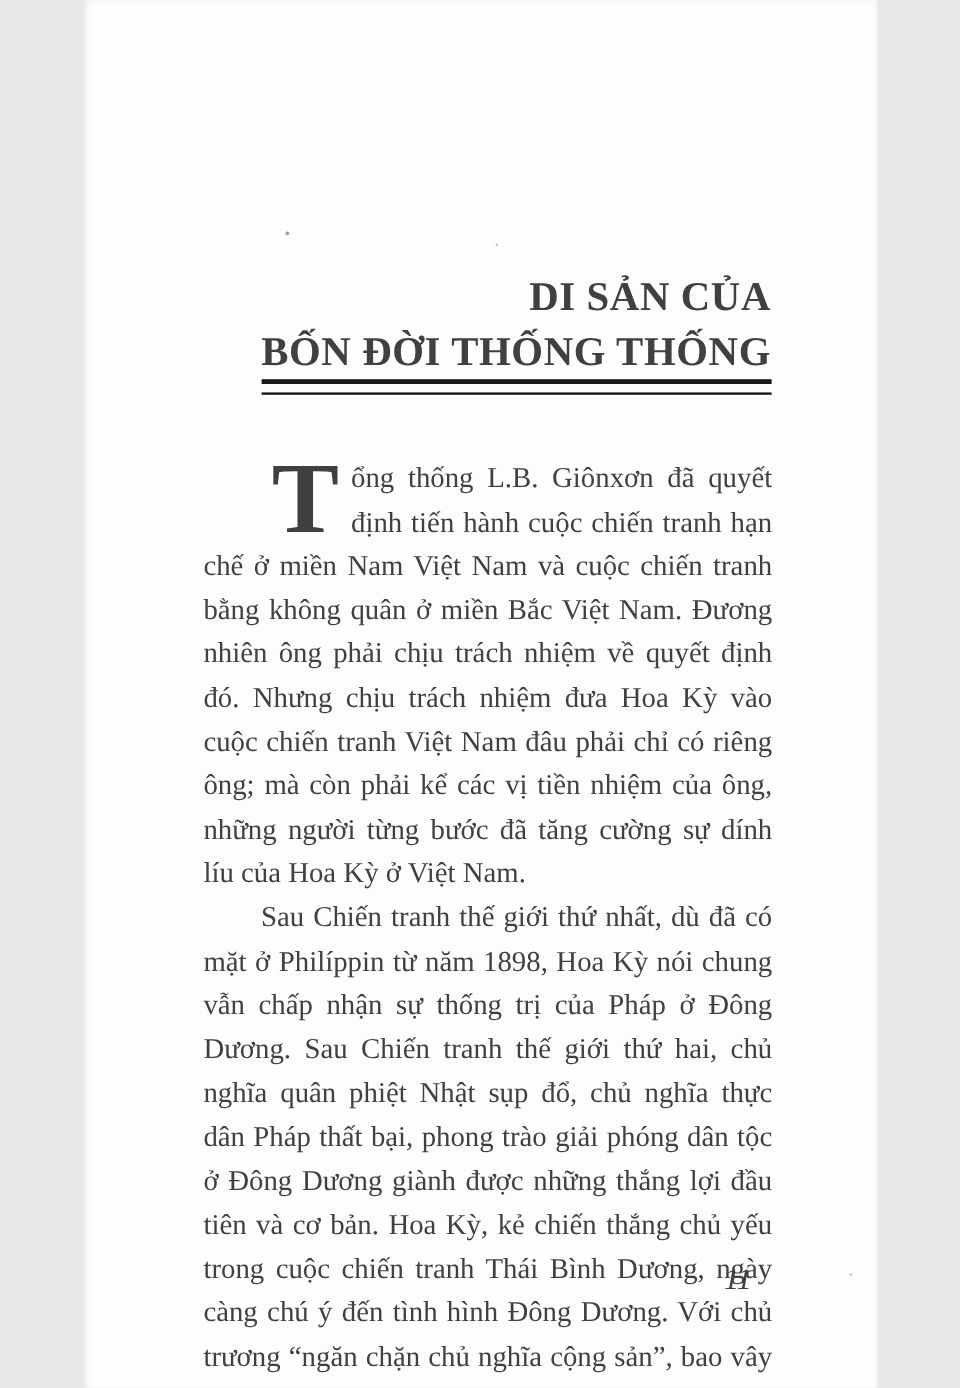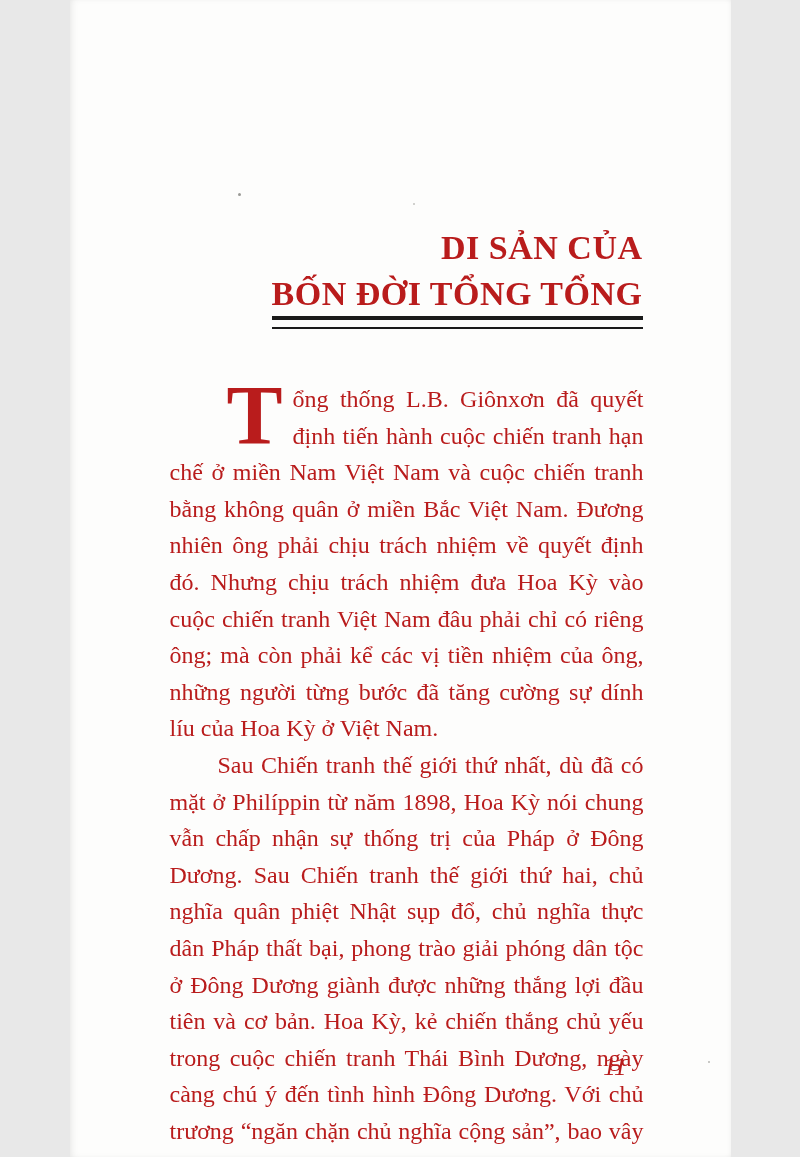--- a/index.html
+++ b/index.html
@@ -2,21 +2,21 @@
 <html lang="vi"><head>
 <meta charset="utf-8">
 <style>
   html, body { margin: 0; padding: 0; background: #e8e8e8; }
   .page {
     position: relative;
     width: 661px;
     height: 1157px;
     margin: 0 auto;
     background: #fdfdfc;
-    color: #b91c1c;
+    color: #404040;
     font-family: "Liberation Serif", "DejaVu Serif", serif;
     overflow: hidden;
     box-shadow: inset 4px 0 8px -4px rgba(0,0,0,0.12), inset -3px 0 6px -4px rgba(0,0,0,0.08);
   }
 
   
   .chapter-header {
     padding: 228px 88px 0 0;
     text-align: right;
   }
@@ -82,21 +82,21 @@
   .speck3 { left: 638px; top: 1061px; width: 2px; height: 2px; opacity: .7; }
 </style>
 </head>
 <body>
 
 <div class="page">
 
   <header class="chapter-header">
     <div class="title-line1">DI SẢN CỦA</div>
     <div class="title-line2-wrap">
-      <div class="title-line2">BỐN ĐỜI TỔNG TỔNG</div>
+      <div class="title-line2">BỐN ĐỜI THỐNG THỐNG</div>
       <div class="title-rule"></div>
     </div>
   </header>
 
   <main class="body-text">
     <p class="para para-first"><span class="dropcap">T</span><span>ổng thống L.B. Giônxơn đã quyết định tiến hành cuộc chiến tranh hạn chế ở miền Nam Việt Nam và cuộc chiến tranh bằng không quân ở miền Bắc Việt Nam. Đương nhiên ông phải chịu trách nhiệm về quyết định đó. Nhưng chịu trách nhiệm đưa Hoa Kỳ vào cuộc chiến tranh Việt Nam đâu phải chỉ có riêng ông; mà còn phải kể các vị tiền nhiệm của ông, những người từng bước đã tăng cường sự dính líu của Hoa Kỳ ở Việt Nam.</span></p>
     <p class="para para-indent">Sau Chiến tranh thế giới thứ nhất, dù đã có mặt ở Philíppin từ năm 1898, Hoa Kỳ nói chung vẫn chấp nhận sự thống trị của Pháp ở Đông Dương. Sau Chiến tranh thế giới thứ hai, chủ nghĩa quân phiệt Nhật sụp đổ, chủ nghĩa thực dân Pháp thất bại, phong trào giải phóng dân tộc ở Đông Dương giành được những thắng lợi đầu tiên và cơ bản. Hoa Kỳ, kẻ chiến thắng chủ yếu trong cuộc chiến tranh Thái Bình Dương, ngày càng chú ý đến tình hình Đông Dương. Với chủ trương “ngăn chặn chủ nghĩa cộng sản”, bao vây Liên Xô và nước Cộng hòa Nhân dân Trung Hoa, sự chú ý đó ngày càng</p>
   </main>
 
   <div class="page-number">11</div>

